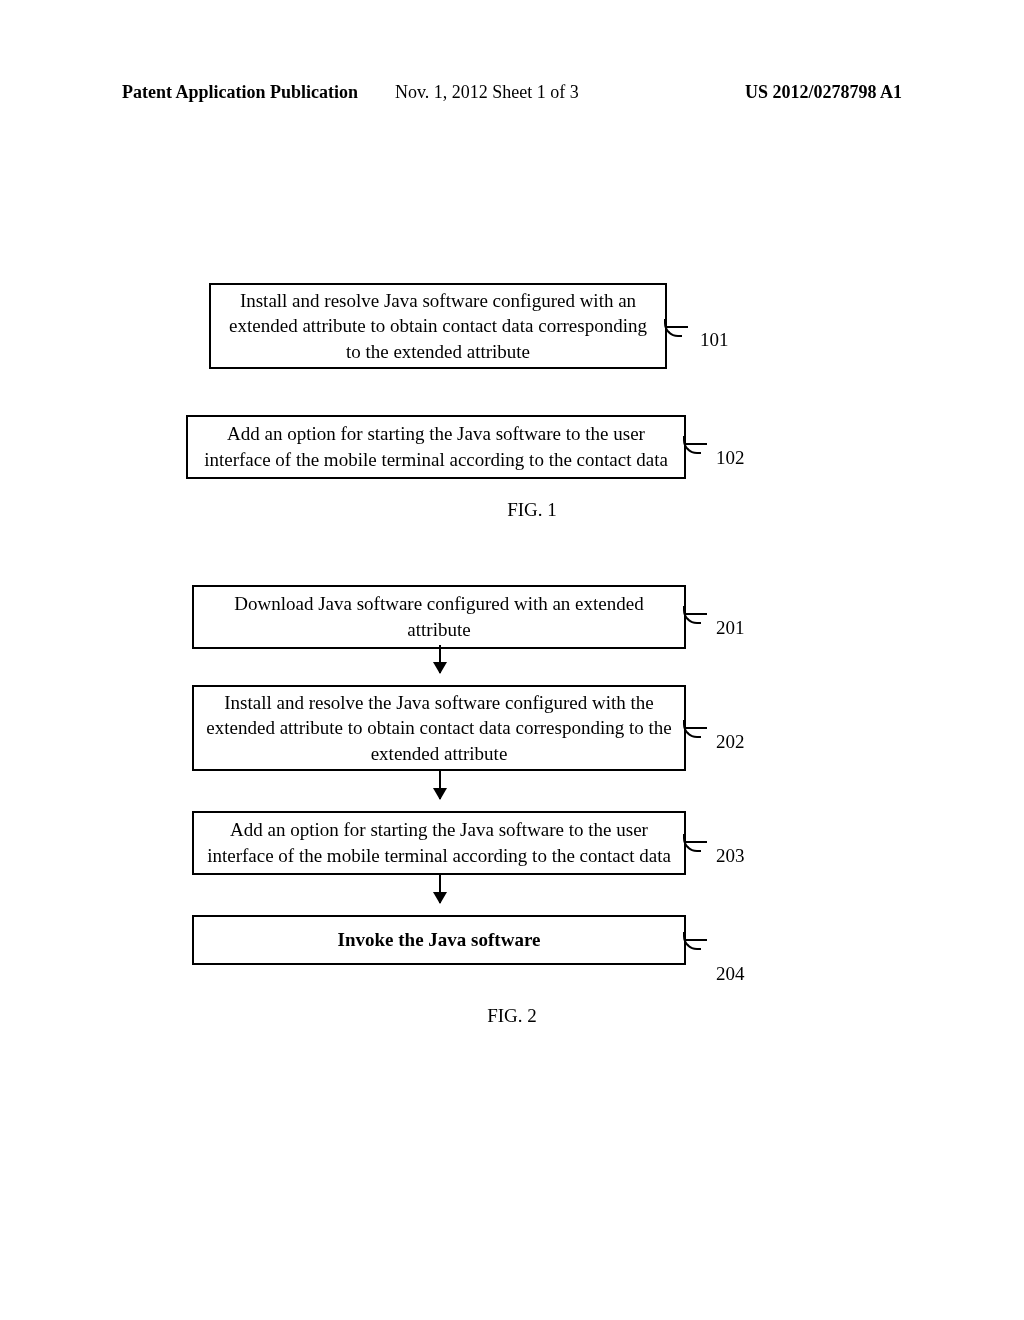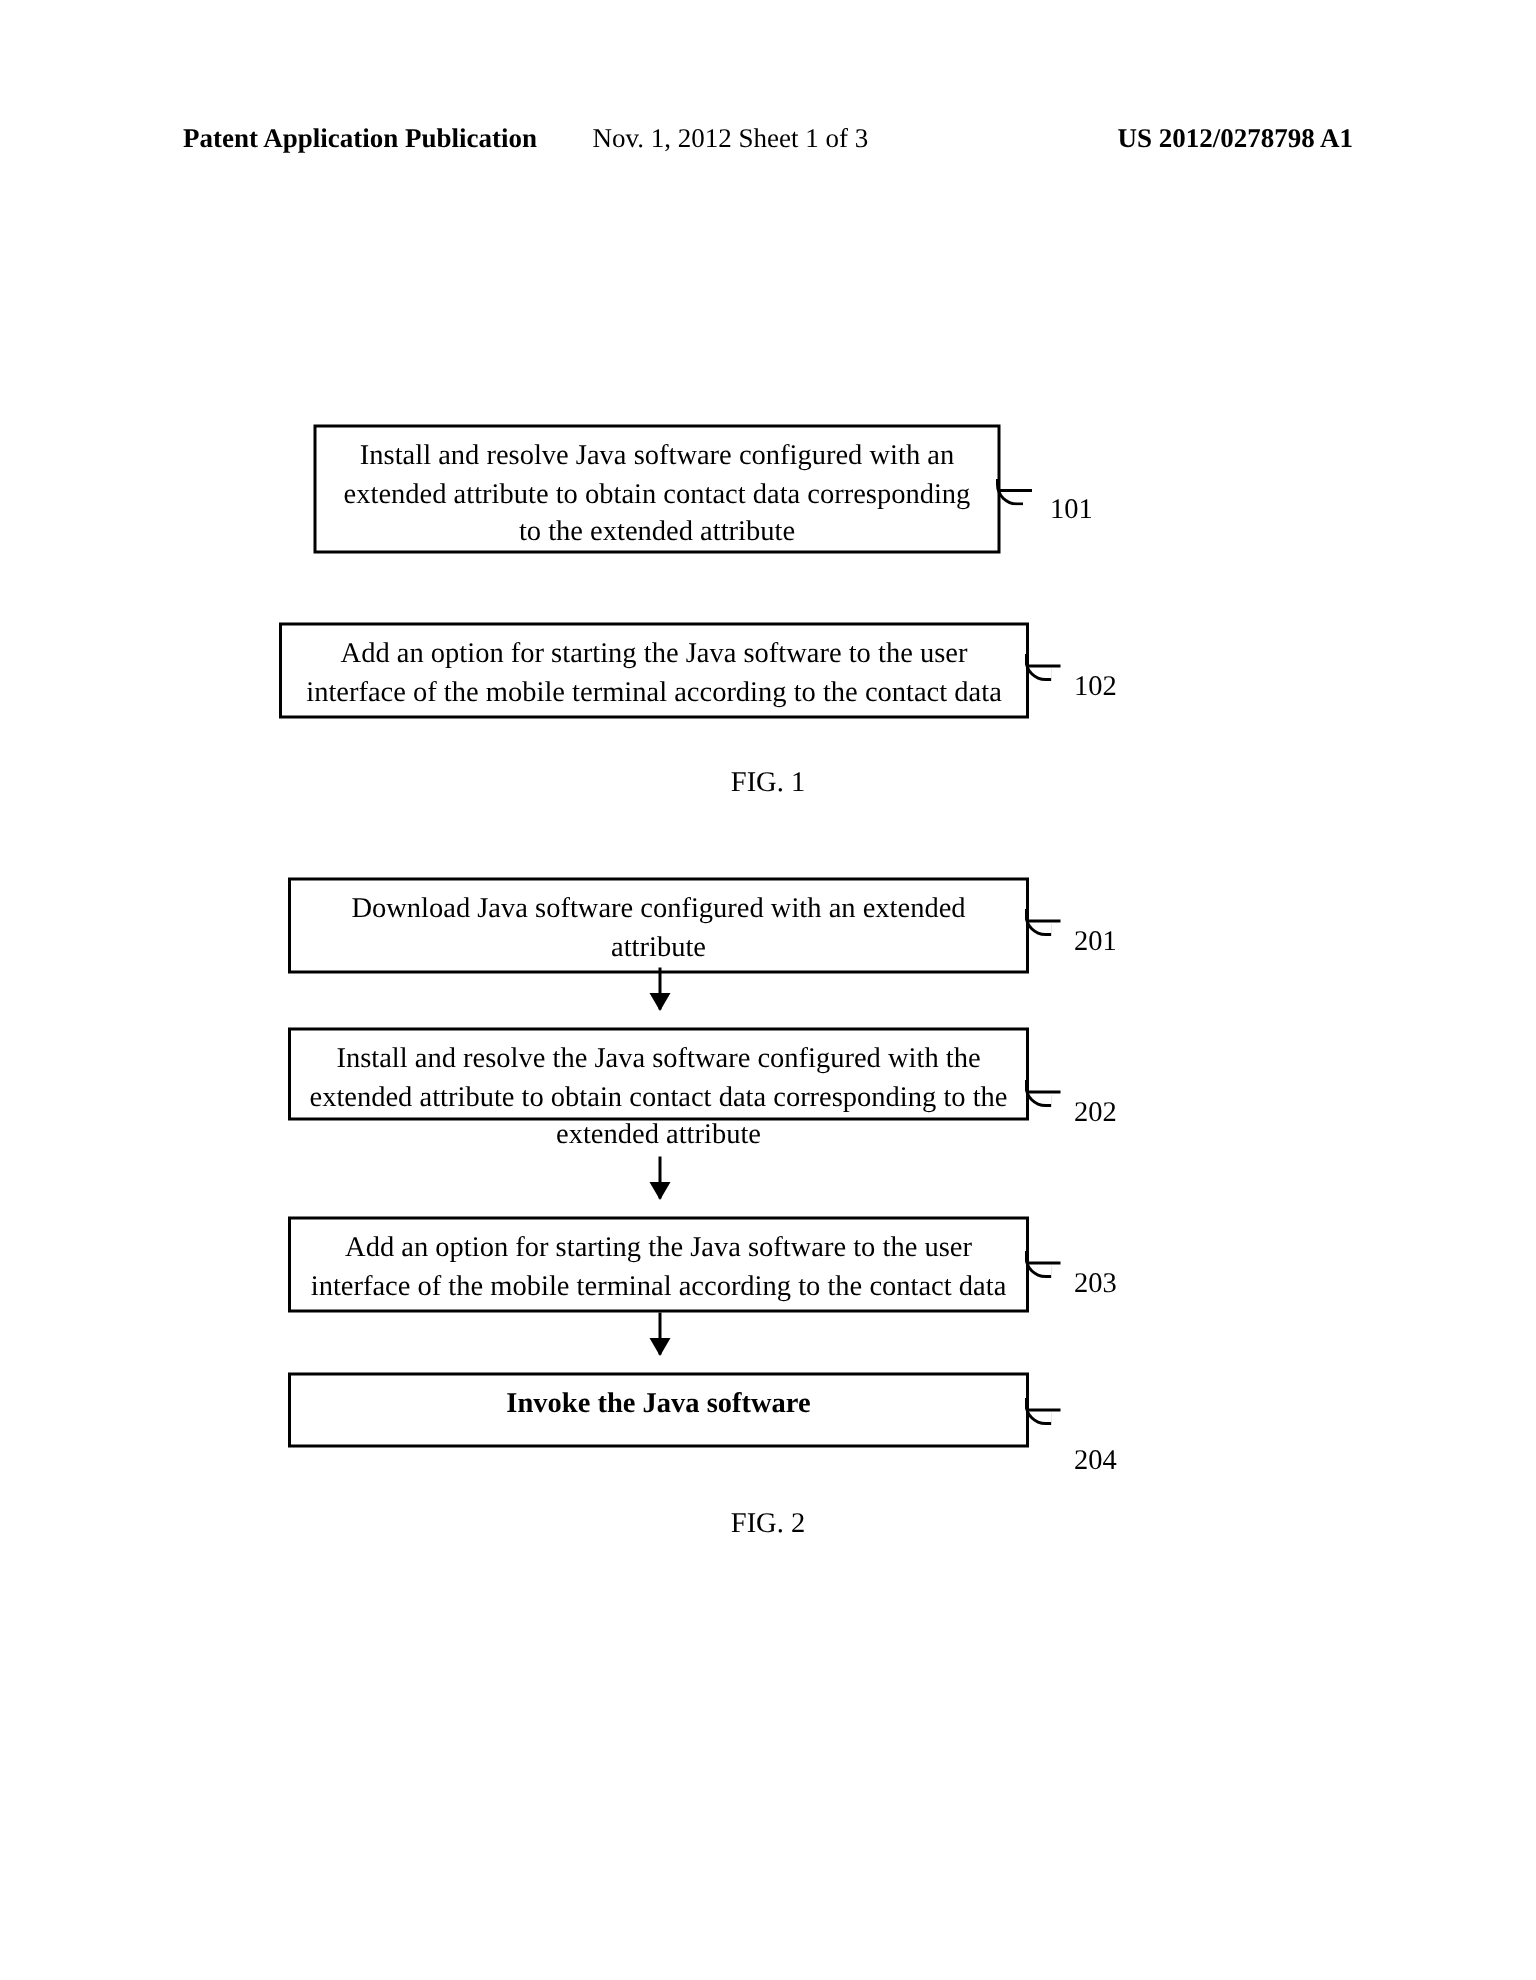--- a/index.html
+++ b/index.html
@@ -40,23 +40,23 @@
   }
   .fig1-group { top: 283px; }
   .fig2-group { top: 585px; }
   .box {
     border: 2px solid #000;
     position: absolute;
     font-size: 19px;
     line-height: 1.35;
     text-align: center;
     display: flex;
-    align-items: flex-start;
+    align-items: center;
     justify-content: center;
-    padding: 6px 12px;
+    padding: 18px 12px;
     background: #fff;
   }
   .label {
     position: absolute;
     font-size: 19px;
     margin-top: 14px;
   }
   .fig-caption {
     position: absolute;
     font-size: 19px;
@@ -112,33 +112,33 @@
   </div>
   <div class="connector" style="left:666px; top:43px; width:22px;"></div>
   <div class="label" style="left:700px; top:32px;">101</div>
 
   <div class="box" style="left:186px; top:132px; width:500px; height:64px;">
     <span>Add an option for starting the Java software to the user interface of the mobile terminal according to the contact data</span>
   </div>
   <div class="connector" style="left:685px; top:160px; width:22px;"></div>
   <div class="label" style="left:716px; top:150px;">102</div>
 
-  <div class="fig-caption" style="top:228px;">FIG. 1</div>
+  <div class="fig-caption" style="top:216px;margin-left:20px;">FIG. 1</div>
 </div>
 
 <div class="page fig2-group">
   <div class="box" style="left:192px; top:0; width:494px; height:64px;">
     <span>Download Java software configured with an extended attribute</span>
   </div>
   <div class="connector" style="left:685px; top:28px; width:22px;"></div>
   <div class="label" style="left:716px; top:18px;">201</div>
 
   <div class="arrow-short" style="left:440px; top:60px; height:28px;"></div>
 
-  <div class="box" style="left:192px; top:100px; width:494px; height:62px;">
+  <div class="box" style="left:192px; top:100px; width:494px; height:86px;">
     <span>Install and resolve the Java software configured with the extended attribute to obtain contact data corresponding to the extended attribute</span>
   </div>
   <div class="connector" style="left:685px; top:142px; width:22px;"></div>
   <div class="label" style="left:716px; top:132px;">202</div>
 
   <div class="arrow-short" style="left:440px; top:186px; height:28px;"></div>
 
   <div class="box" style="left:192px; top:226px; width:494px; height:64px;">
     <span>Add an option for starting the Java software to the user interface of the mobile terminal according to the contact data</span>
   </div>

